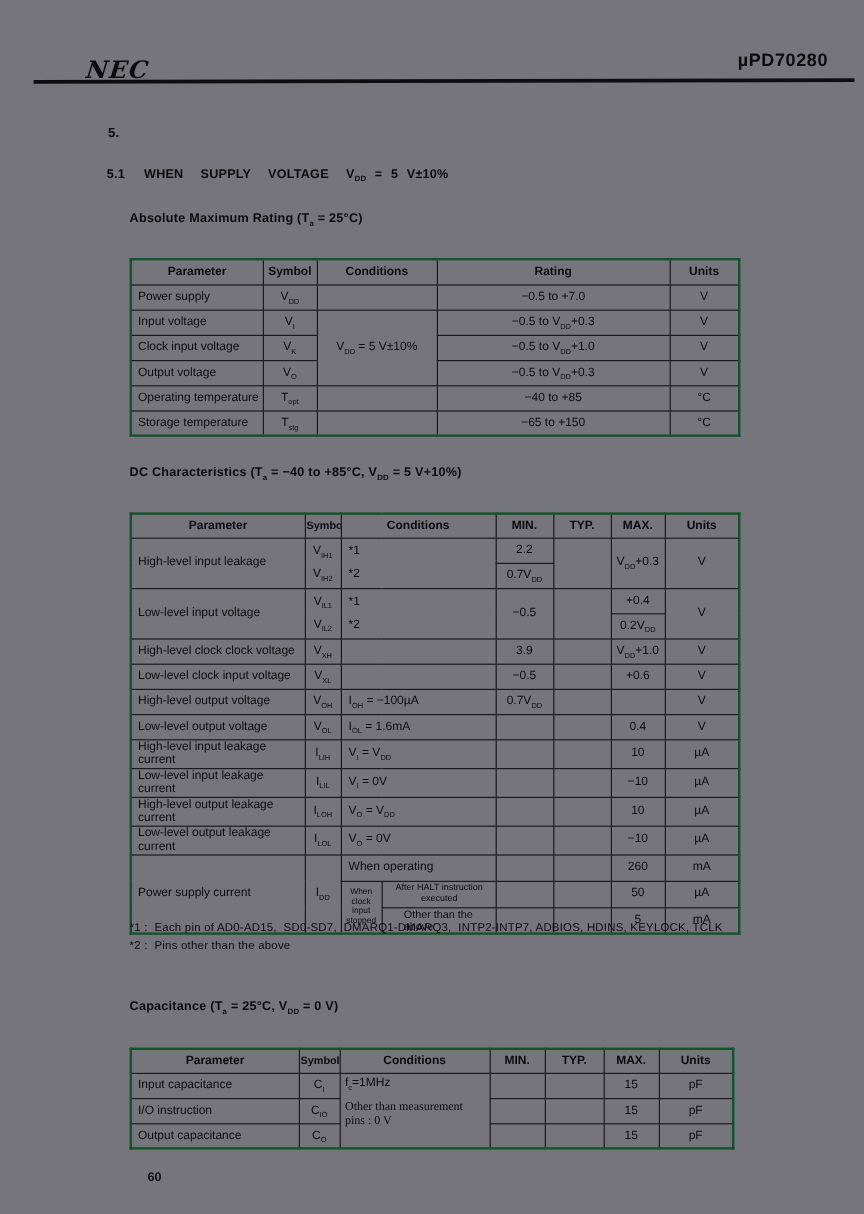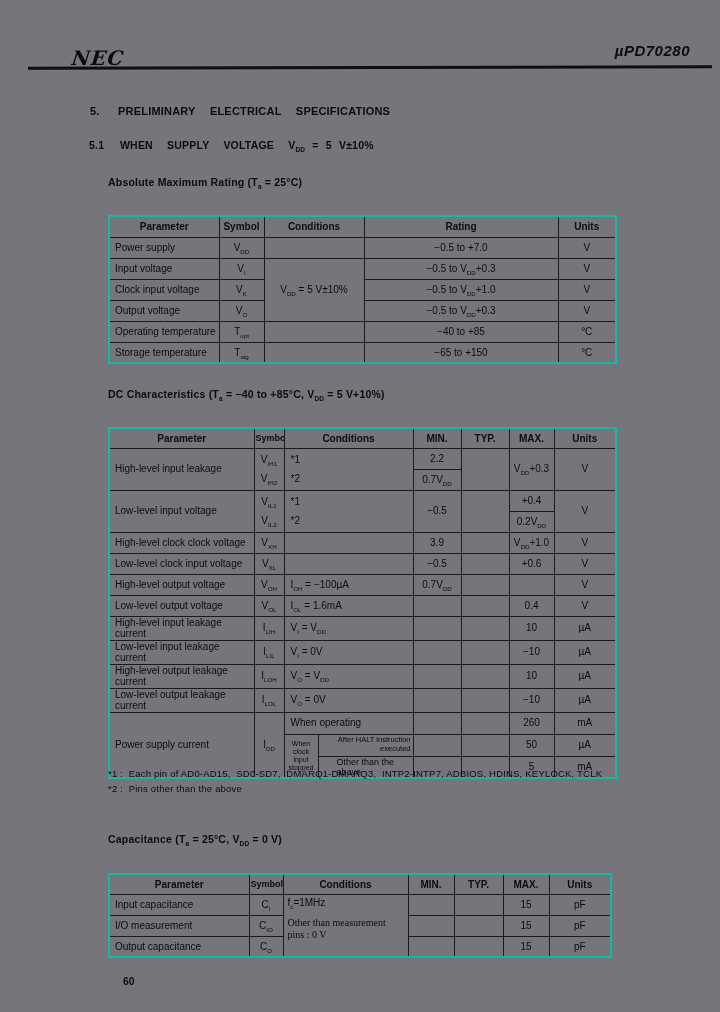--- a/index.html
+++ b/index.html
@@ -3,57 +3,56 @@
 <meta charset="utf-8">
 <style>
   html,body{margin:0;padding:0;background:#5a595e;}
   .page{position:relative;width:720px;height:1012px;background:#76757B;
         font-family:"Liberation Sans",sans-serif;color:#0B0B10;overflow:hidden;}
   .abs{position:absolute;}
 
   
   .nec-logo{left:72px;top:46px;font-family:"DejaVu Serif",serif;font-style:italic;
             font-weight:bold;font-size:20px;letter-spacing:1px;transform:skewX(-6deg);}
-  .part-no{right:30px;top:42px;font-weight:bold;font-style:italic;font-size:15px;letter-spacing:0.5px;}
+  .part-no{right:30px;top:42px;font-weight:bold;font-size:15px;letter-spacing:0.5px;}
   .head-rule{left:28px;top:66px;width:684px;height:3px;background:#0D0D12;transform:rotate(-0.12deg);}
 
   
   .h-sec{font-weight:bold;font-size:11px;letter-spacing:0.2px;word-spacing:4px;white-space:pre;}
   .h-tbl{font-weight:bold;font-size:10.5px;letter-spacing:0.2px;}
 
   
   table.t{position:absolute;border-collapse:collapse;table-layout:fixed;
-          border:2px solid #14b8a6;background:transparent;}
+          border:2px solid #14532d;background:transparent;}
   .t td,.t th{border:1px solid #1A1A20;font-size:10px;font-weight:normal;
               text-align:center;vertical-align:middle;padding:0 2px;
               color:#0B0B10;overflow:hidden;line-height:1.15;}
   .t th{font-weight:bold;font-size:10px;padding:0 1px;}
   .h20{height:20px;} .h21{height:21px;} .h22{height:22px;}
   td.param{text-align:left;padding-left:5px;}
   td.cond{text-align:left;padding-left:6px;}
   td.cond-top{text-align:left;padding:2px 4px;vertical-align:top;}
   td.stoplabel{font-size:7px;line-height:1.1;padding:0 1px;}
-  td.small-cond{text-align:right;font-size:7.5px;padding-left:3px;}
+  td.small-cond{text-align:center;font-size:7.5px;padding-left:3px;}
   .cond-line2{margin-top:9px;font-family:Liberation Serif, serif;}
   sub{font-size:0.62em;line-height:0;}
 
   .footnote{font-size:9.5px;white-space:pre;letter-spacing:0.2px;}
   .page-num{font-weight:bold;font-size:10.5px;}
 </style>
 </head>
 <body>
 
 <div class="page">
 
   <div class="abs nec-logo">NEC</div>
   <div class="abs part-no">µPD70280</div>
   <div class="abs head-rule"></div>
 
   <div class="abs h-sec" style="left:90px;top:105px;">5.</div>
-  <div class="abs h-sec" style="left:118px;top:105px;">PRELIMINARY  ELECTRICAL  SPECIFICATIONS</div>
   <div class="abs h-sec" style="left:89px;top:139px;font-size:10.5px;text-align:right;">5.1</div>
   <div class="abs h-sec" style="left:120px;top:139px;font-size:10.5px;">WHEN  SUPPLY  VOLTAGE  V<sub>DD</sub> = 5 V±10%</div>
 
   <div class="abs h-tbl" style="left:108px;top:176px;">Absolute Maximum Rating (T<sub>a</sub> = 25°C)</div>
 
   <table class="t" style="left:108px;top:215px;width:507px;">
     <colgroup>
         <col style="width:110px">
         <col style="width:45px">
         <col style="width:100px">
@@ -304,21 +303,21 @@
       <td class="cond-top" rowspan="3">
         <div>f<sub>c</sub>=1MHz</div>
         <div class="cond-line2">Other than measurement pins : 0 V</div>
       </td>
       <td></td>
       <td></td>
       <td>15</td>
       <td>pF</td>
     </tr>
     <tr class="h21">
-      <td class="param">I/O measurement</td>
+      <td class="param">I/O instruction</td>
       <td>C<sub>IO</sub></td>
       <td></td>
       <td></td>
       <td>15</td>
       <td>pF</td>
     </tr>
     <tr class="h21">
       <td class="param">Output capacitance</td>
       <td>C<sub>O</sub></td>
       <td></td>

